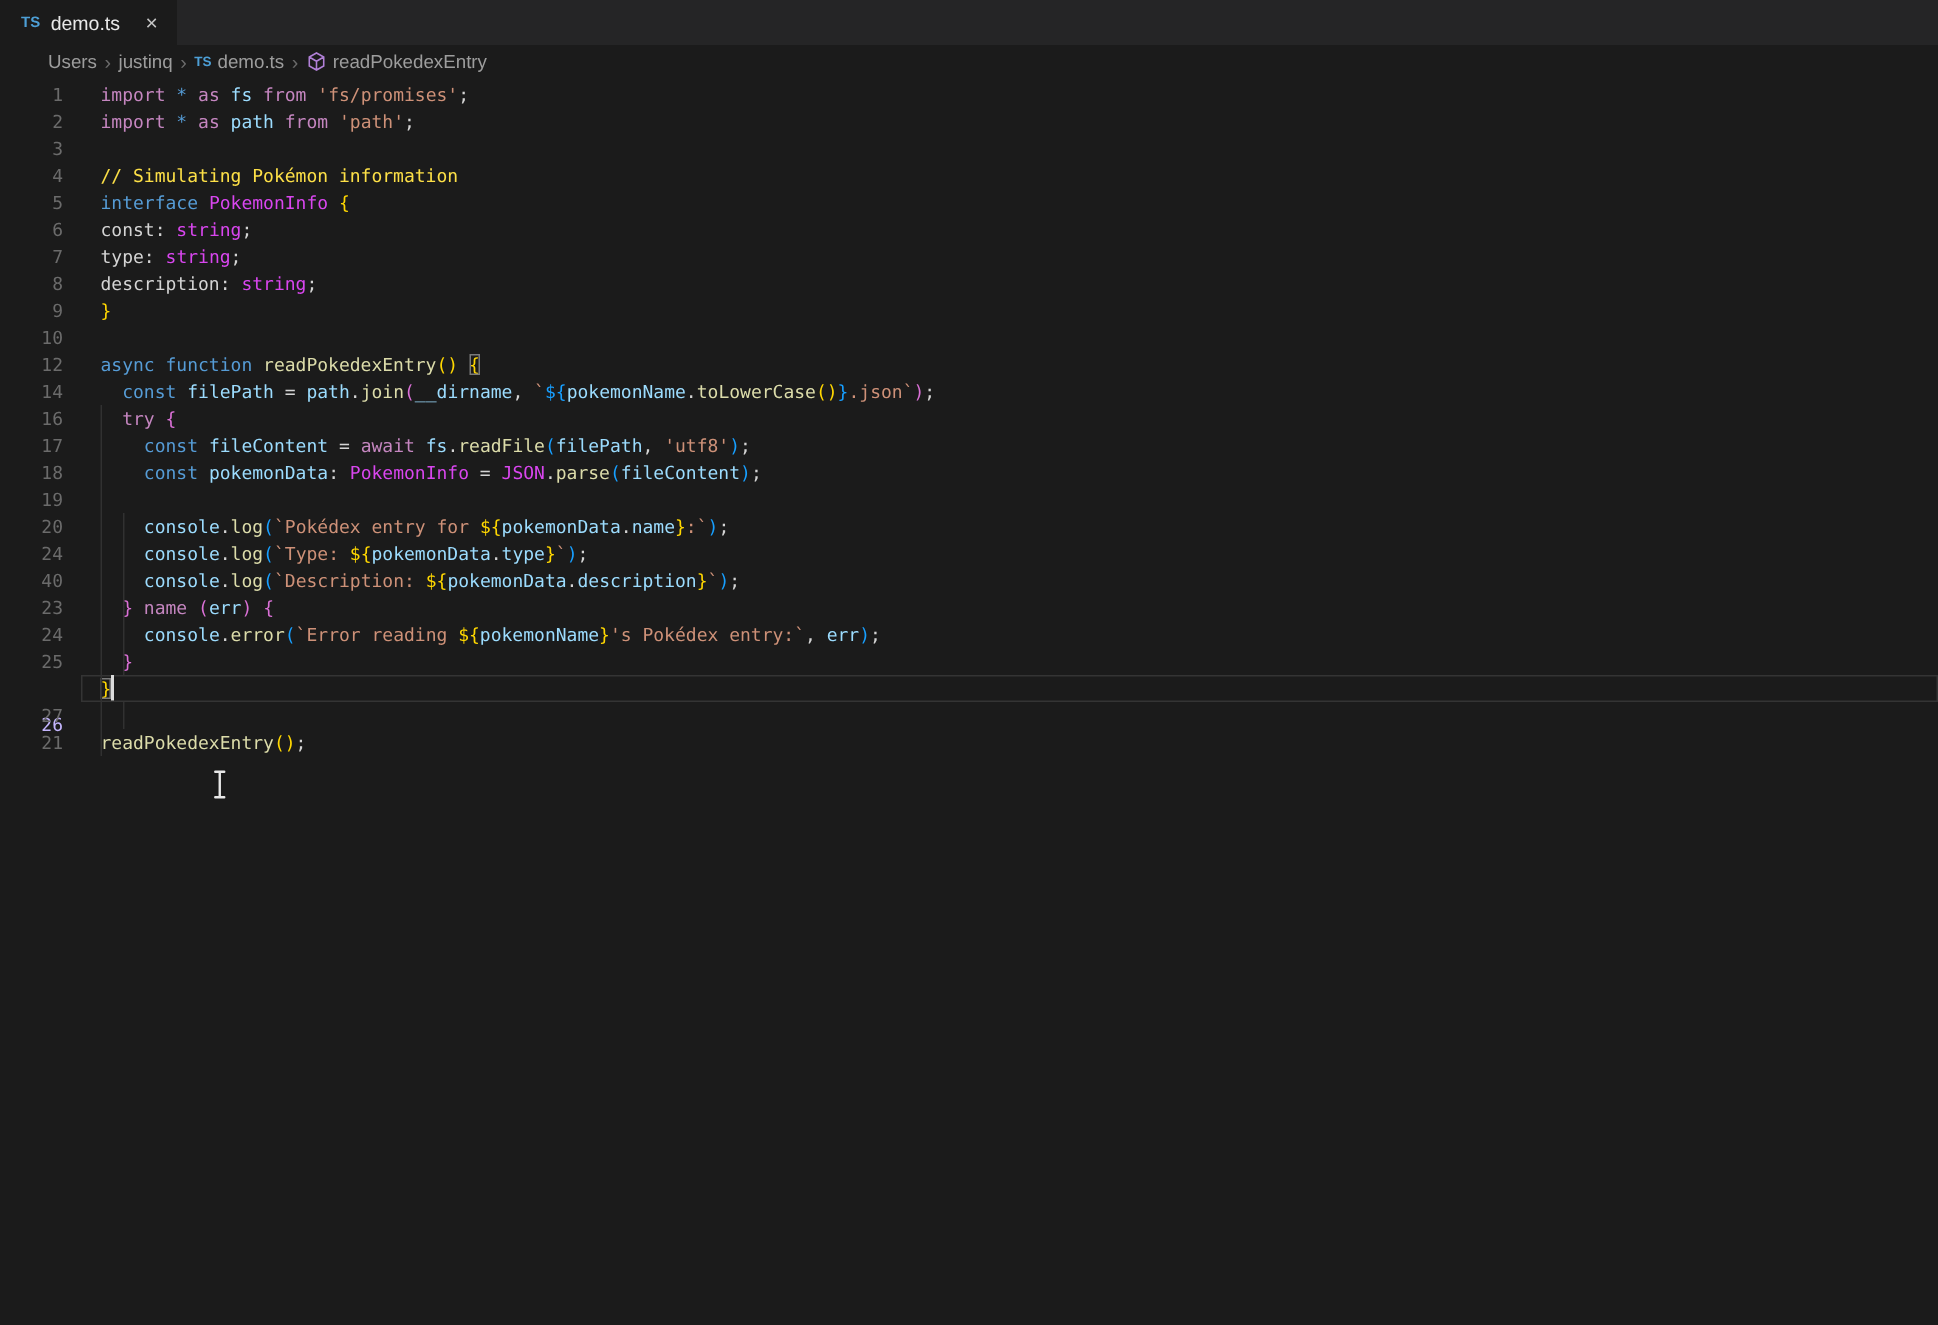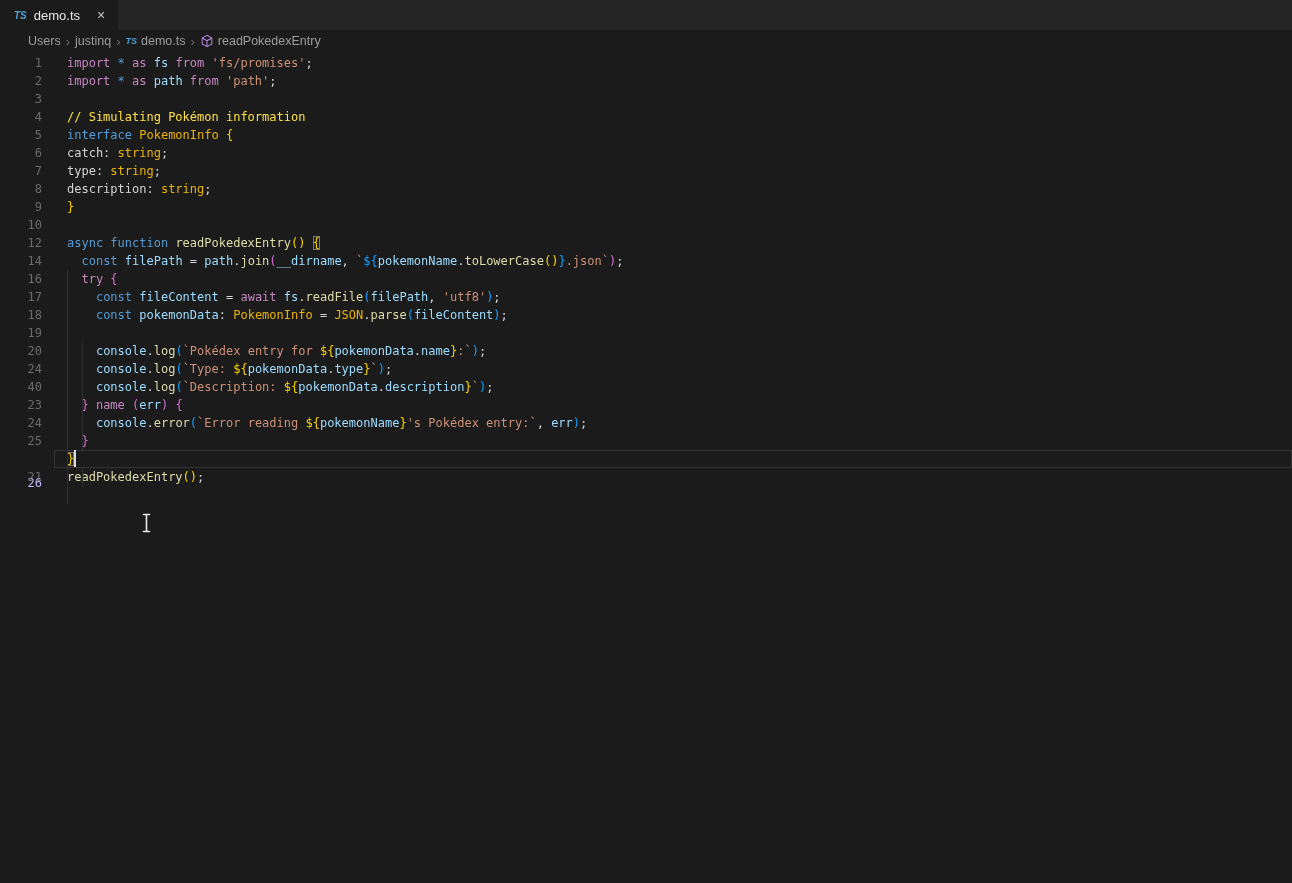--- a/index.html
+++ b/index.html
@@ -3,44 +3,44 @@
 <meta charset="utf-8">
 <style>
   * { margin:0; padding:0; box-sizing:border-box; }
   html,body { width:1292px; height:883px; overflow:hidden; background:#1b1b1b;
               font-family:"Liberation Sans", sans-serif; }
 
   
   .tabbar { height:30px; background:#252526; display:flex; align-items:stretch; }
   .tab { display:flex; align-items:center; gap:7px; padding:0 10px 0 14px;
          background:#1b1b1b; min-width:118px; cursor:pointer; }
-  .ts-icon { color:#4d9fd6; font-size:10px; font-weight:bold; letter-spacing:0;font-style:italic; }
+  .ts-icon { color:#4d9fd6; font-size:10px; font-weight:bold; letter-spacing:0; }
   .tab-title { color:#e8e8e8; font-size:13px; }
   .tab-close { color:#c5c5c5; font-size:14px; margin-left:8px; padding:0 2px; }
 
   
   .breadcrumbs { height:22px; background:#1b1b1b; display:flex; align-items:center;
-                 padding-left:28px; font-size:12.5px; color:#9d9d9d; }
+                 padding-left:16px; font-size:12.5px; color:#9d9d9d;margin-left:16px; }
   .crumb { display:flex; align-items:center; gap:4px; cursor:pointer; }
   .crumb .ts-icon { font-size:9px; }
   .sep { color:#6b6b6b; margin:0 5px; font-size:13px; }
   .cube-icon { display:inline-block; width:14px; height:14px; }
 
   
   .editor { position:relative; height:831px; background:#1b1b1b; padding-top:2px;
             font-family:"DejaVu Sans Mono", monospace; font-size:12px; }
   .line { display:flex; height:18px; line-height:18px; }
   .ln  { flex:0 0 54px; text-align:right; padding-right:12px; color:#6b6b6b;
          font-size:12px; cursor:pointer; }
   .line.current .ln { color:#c4b5fd;margin-top:24px; }
   .lc  { flex:1; padding-left:13px; white-space:pre; cursor:text; }
   .line.current .lc { box-shadow: inset 0 0 0 1px #343434; }
 
   .kp{color:#c586c0} .kb{color:#569cd6} .vr{color:#9cdcfe} .st{color:#ce9178}
-  .cm{color:#fde047} .fn{color:#dcdcaa} .ty{color:#eab308} .wh{color:#d4d4d4}
+  .cm{color:#fde047} .fn{color:#dcdcaa} .ty{color:#d946ef} .wh{color:#d4d4d4}
   .b1{color:#ffd700} .b2{color:#da70d6} .b3{color:#179fff}
   .tok.match { outline:1px solid #7a7a7a; outline-offset:-1px; }
   .caret { display:inline-block; width:1.5px; height:17px; background:#dcdcdc;
            vertical-align:top; }
 
   .guide { position:absolute; width:1px; background:#313131; }
   #guideA { left:67px;  top:218px; height:234px; }   
   #guideB1 { left:82px; top:290px; height:108px; }   
   #guideB2 { left:82px; top:416px; height:18px; }    
 
@@ -100,21 +100,21 @@
       <div class="line">
         <span class="ln">4</span>
         <span class="lc"><span class="tok cm">// Simulating Pokémon information</span></span>
       </div>
       <div class="line">
         <span class="ln">5</span>
         <span class="lc"><span class="tok kb">interface </span><span class="tok ty">PokemonInfo </span><span class="tok b1">{</span></span>
       </div>
       <div class="line">
         <span class="ln">6</span>
-        <span class="lc"><span class="tok wh">catch: </span><span class="tok ty">string</span><span class="tok wh">;</span></span>
+        <span class="lc"><span class="tok wh">const: </span><span class="tok ty">string</span><span class="tok wh">;</span></span>
       </div>
       <div class="line">
         <span class="ln">7</span>
         <span class="lc"><span class="tok wh">type: </span><span class="tok ty">string</span><span class="tok wh">;</span></span>
       </div>
       <div class="line">
         <span class="ln">8</span>
         <span class="lc"><span class="tok wh">description: </span><span class="tok ty">string</span><span class="tok wh">;</span></span>
       </div>
       <div class="line">
@@ -169,20 +169,24 @@
         <span class="ln">24</span>
         <span class="lc"><span class="tok wh">    </span><span class="tok vr">console</span><span class="tok wh">.</span><span class="tok fn">error</span><span class="tok b3">(</span><span class="tok st">`Error reading </span><span class="tok b1">${</span><span class="tok vr">pokemonName</span><span class="tok b1">}</span><span class="tok st">'s Pokédex entry:`</span><span class="tok wh">, </span><span class="tok vr">err</span><span class="tok b3">)</span><span class="tok wh">;</span></span>
       </div>
       <div class="line">
         <span class="ln">25</span>
         <span class="lc"><span class="tok wh">  </span><span class="tok b2">}</span></span>
       </div>
       <div class="line current">
         <span class="ln">26</span>
         <span class="lc"><span class="tok b1 match">}</span><span class="caret"></span></span>
+      </div>
+      <div class="line">
+        <span class="ln">27</span>
+        <span class="lc"></span>
       </div>
       <div class="line">
         <span class="ln">21</span>
         <span class="lc"><span class="tok fn">readPokedexEntry</span><span class="tok b1">()</span><span class="tok wh">;</span></span>
       </div>
     </div>
 
   <svg class="mouse-ibeam" width="13" height="20" viewBox="0 0 13 20">
     <g stroke="#1b1b1b" stroke-width="3.6" fill="none" stroke-linecap="round">
       <path d="M3.5 1.5 H9.5 M6.5 1.5 V18.5 M3.5 18.5 H9.5"></path>

